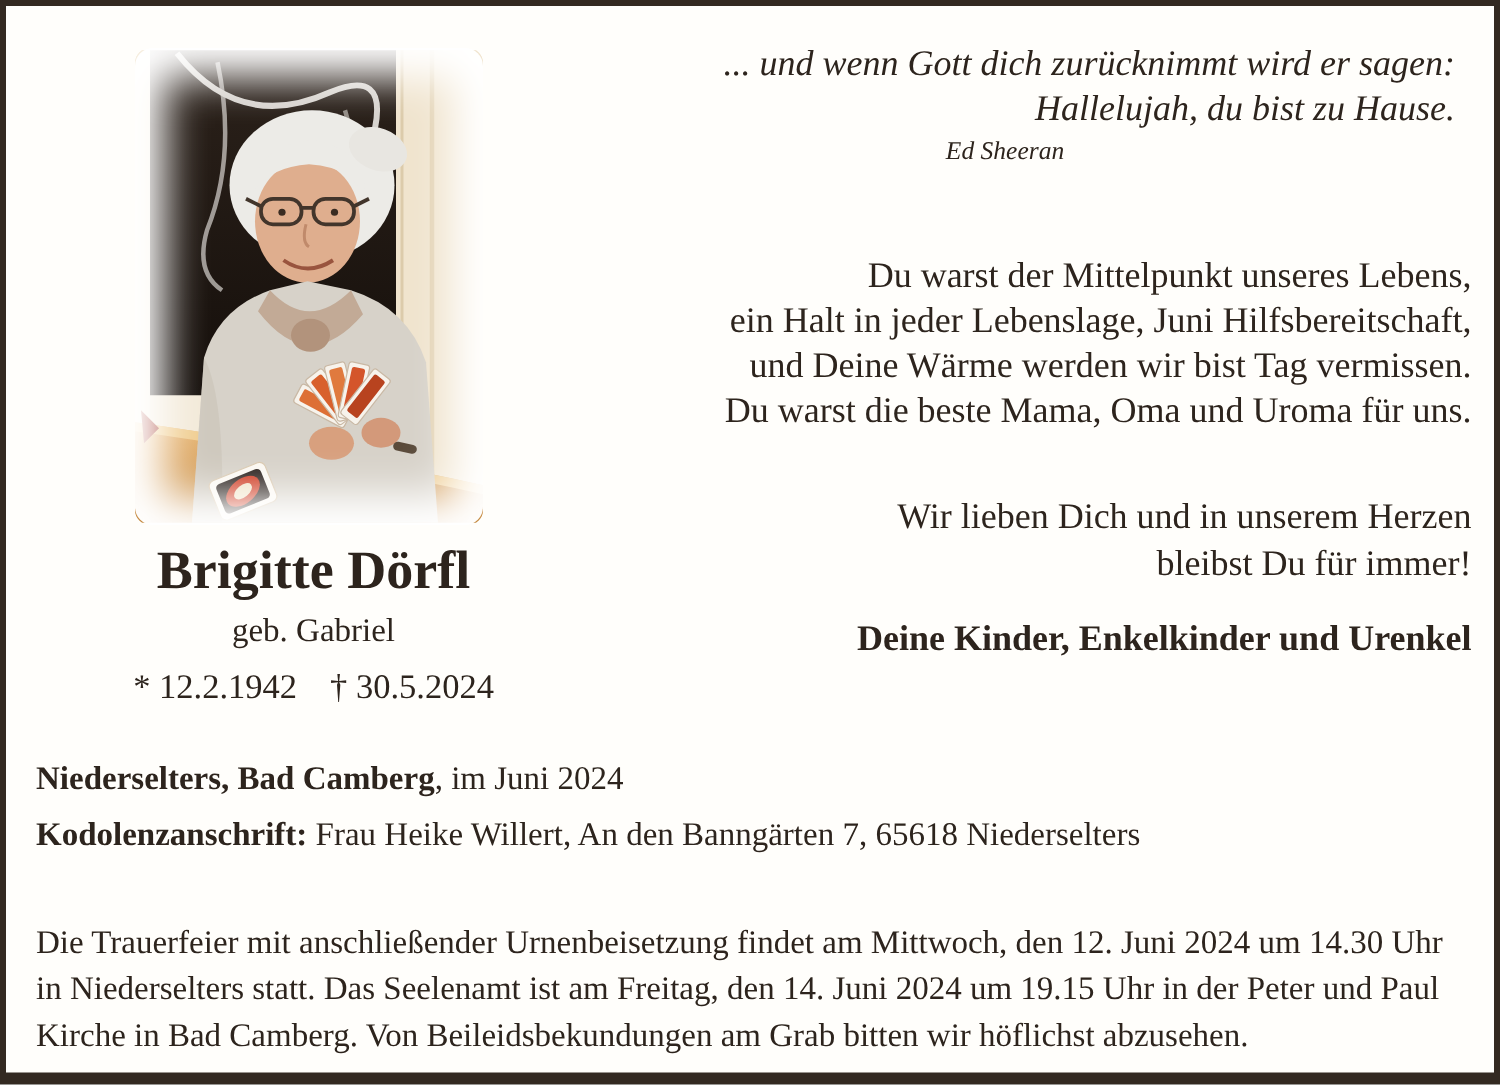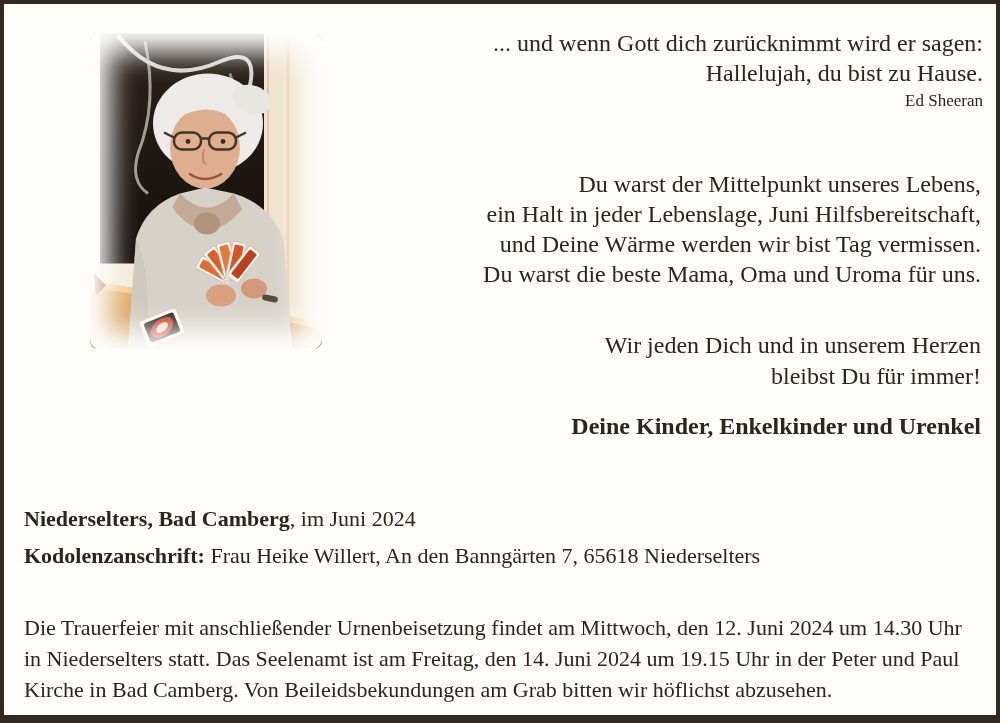--- a/index.html
+++ b/index.html
@@ -11,25 +11,25 @@
     box-sizing:border-box;
     border-style:solid;
     border-color:#332921;
     border-width:4px 4px 8px 4px;
     font-family:"Liberation Serif","DejaVu Serif",serif;
     color:#2d241d;
     overflow:hidden;
   }
   
   .quote{
-    position:absolute;top:24px;right:13px;width:600px;
-    text-align:right;
+    position:absolute;top:24px;right:26px;width:600px;
+    text-align:right;font-style:italic;
     font-size:24px;line-height:30px;
   }
-  .quote .attr{font-size:17px;line-height:22px;margin-top:2px;}
+  .quote .attr{font-size:17px;line-height:22px;margin-top:2px;text-align:center;}
   
   .photo-wrap{
     position:absolute;left:86px;top:28px;width:232px;height:318px;
     border-radius:10px;overflow:hidden;
   }
   .photo-wrap svg{display:block;width:100%;height:100%;}
   .photo-wrap .vignette{
     position:absolute;inset:0;border-radius:12px;pointer-events:none;
     box-shadow:inset 0 0 28px 20px #ffffff;
   }
@@ -155,30 +155,37 @@
       <g transform="translate(72,294) rotate(-22)">
         <rect x="-20" y="-14" width="40" height="28" rx="4" fill="#fbf8f2" stroke="#d8c7ae" stroke-width="0.8"></rect>
         <rect x="-16" y="-10.5" width="32" height="21" rx="3" fill="#29201c"></rect>
         <ellipse cx="0" cy="0" rx="13" ry="8" fill="#cf3b22" transform="rotate(-18)"></ellipse>
         <ellipse cx="0" cy="0" rx="7" ry="4" fill="#f0e4c8" transform="rotate(-18)"></ellipse>
       </g>
     </svg>
     <div class="vignette"></div>
   </div>
 
+  <div class="name-block">
+    <div class="name">Brigitte Dörfl</div>
+    <div class="maiden">geb. Gabriel</div>
+    <div class="dates">
+      <span class="birth">* 12.2.1942</span><span class="death">† 30.5.2024</span>
+    </div>
+  </div>
 
   <div class="tribute">
     <div>Du warst der Mittelpunkt unseres Lebens,</div>
     <div>ein Halt in jeder Lebenslage, Juni Hilfsbereitschaft,</div>
     <div>und Deine Wärme werden wir bist Tag vermissen.</div>
     <div>Du warst die beste Mama, Oma und Uroma für uns.</div>
   </div>
 
   <div class="devotion">
-    <div>Wir jeden Dich und in unserem Herzen</div>
+    <div>Wir lieben Dich und in unserem Herzen</div>
     <div>bleibst Du für immer!</div>
   </div>
 
   <div class="signature">Deine Kinder, Enkelkinder und Urenkel</div>
 
   <div class="footer-place">
     <b>Niederselters, Bad Camberg</b><span>, im Juni 2024</span>
   </div>
   <div class="footer-condolence">
     <b>Kodolenzanschrift:</b><span> Frau Heike Willert, An den Banngärten 7, 65618 Niederselters</span>

